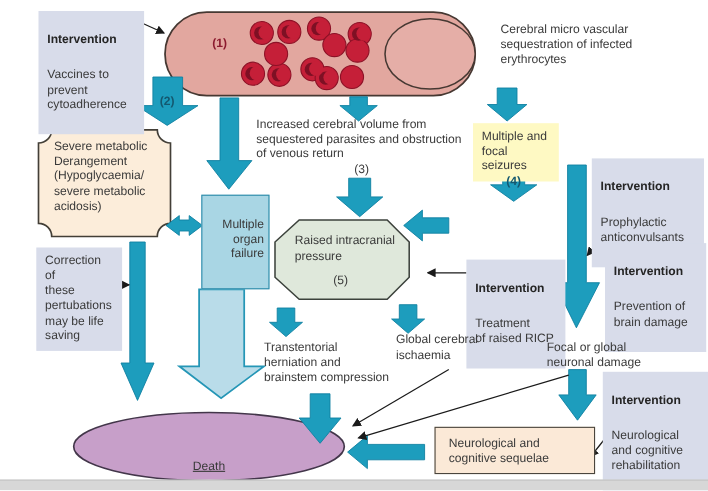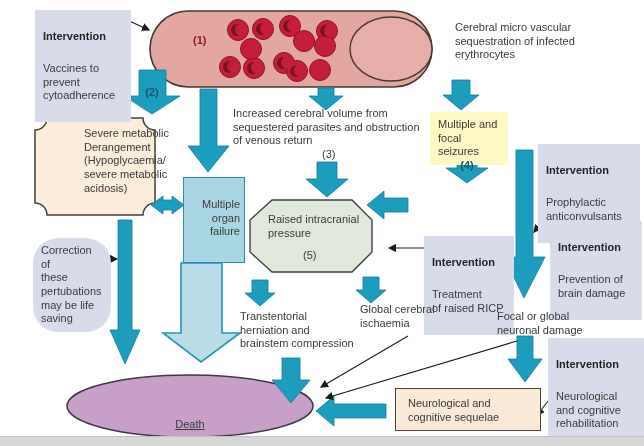--- a/index.html
+++ b/index.html
@@ -137,21 +137,21 @@
   </div>
 
   <div class="txt num num-red" style="left:193px; top:34px;">(1)</div>
 
   <div class="txt" style="left:455px; top:21px; width:170px;">Cerebral micro vascular
 sequestration of infected
 erythrocytes</div>
 
   <div class="txt num num-teal center" style="left:140px; top:86px; width:24px;">(2)</div>
 
-  <div class="txt" style="left:49px; top:127px; width:104px;margin-left:35px;">Severe metabolic
+  <div class="txt" style="left:49px; top:127px; width:104px;">Severe metabolic
 Derangement
 (Hypoglycaemia/
 severe metabolic
 acidosis)</div>
 
   <div class="txt" style="left:233px; top:107px; width:205px;">Increased cerebral volume from
 sequestered parasites and obstruction
 of venous return</div>
 
   <div class="txt" style="left:322px; top:148px;">(3)</div>
@@ -191,21 +191,21 @@
   <div class="txt" style="left:497px; top:310px; width:110px;">Focal or global
 neuronal damage</div>
 
   <div class="txt" style="left:360px; top:303px; width:92px;">Global cerebral
 ischaemia</div>
 
   <div class="txt" style="left:240px; top:310px; width:124px;">Transtentorial
 herniation and
 brainstem compression</div>
 
-  <div class="txt bx iv" style="left:33px; top:238px; width:62px;border-radius:25px;">Correction of
+  <div class="txt bx iv" style="left:33px; top:225px; width:62px;">Correction of
 these
 pertubations
 may be life
 saving</div>
 
   <div class="txt bx iv" style="left:548px; top:338px; width:80px;">
     <div class="hd">Intervention</div>
     <div class="bd">Neurological
 and cognitive
 rehabilitation</div>

